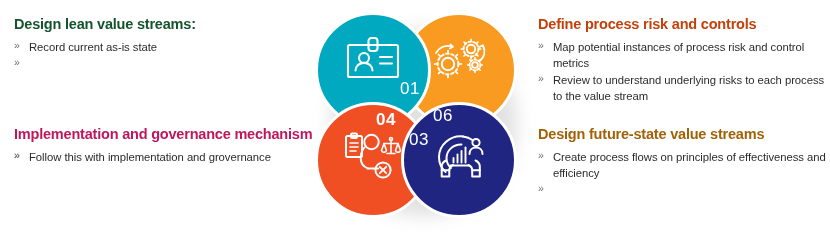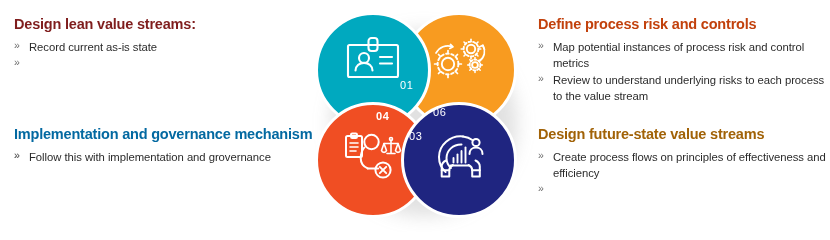--- a/index.html
+++ b/index.html
@@ -82,21 +82,21 @@
     box-sizing: border-box;
   }
   #circle-01 { left: 10px;  top: 6px;   z-index: 2; }
   #circle-02 { left: 96px;  top: 6px;   z-index: 1; }
   #circle-03 { left: 96px;  top: 96px;  z-index: 4; }
   #circle-04 { left: 10px;  top: 96px;  z-index: 3; }
 
   .circle-number {
     position: absolute;
     color: #ffffff;
-    font-size: 11px;
+    font-size: 17px;
     letter-spacing: 0.6px;
     font-weight: normal;
     z-index: 6;
   }
   #num-01 { left: 95px;  top: 73px; }
   #num-02 { left: 128px; top: 100px; }
   #num-03 { left: 104px; top: 124px; }
   #num-04 { left: 71px;  top: 104px; font-weight: bold; }
 
   .icon-wrap {
@@ -106,21 +106,21 @@
   }
   #icon-01 { left: 40px;  top: 30px; }
   #icon-02 { left: 126px; top: 30px; }
   #icon-03 { left: 128px; top: 126px; }
   #icon-04 { left: 38px;  top: 126px; }
 </style>
 </head>
 <body>
 
 <div class="block" id="block-tl">
-  <h2 class="block-heading" style="color:#7f1d1d">Design lean value streams:</h2>
+  <h2 class="block-heading" style="color:#14532d">Design lean value streams:</h2>
   <ul class="bullets">
     <li class="bullet">
       <span class="bullet-marker">»</span>
       <span>Record current as-is state</span>
     </li>
     <li class="bullet">
       <span class="bullet-marker">»</span>
     </li>
   </ul>
 </div>
@@ -133,21 +133,21 @@
       <span>Map potential instances of process risk and control metrics</span>
     </li>
     <li class="bullet">
       <span class="bullet-marker">»</span>
       <span>Review to understand underlying risks to each process to the value stream</span>
     </li>
   </ul>
 </div>
 
 <div class="block" id="block-bl">
-  <h2 class="block-heading" style="color:#0369a1">Implementation and governance mechanism</h2>
+  <h2 class="block-heading" style="color:#be185d">Implementation and governance mechanism</h2>
   <ul class="bullets">
     <li class="bullet">
       <span class="bullet-marker">»</span>
     </li>
     <li class="bullet">
       <span class="bullet-marker">»</span>
       <span>Follow this with implementation and grovernance</span>
     </li>
   </ul>
 </div>

